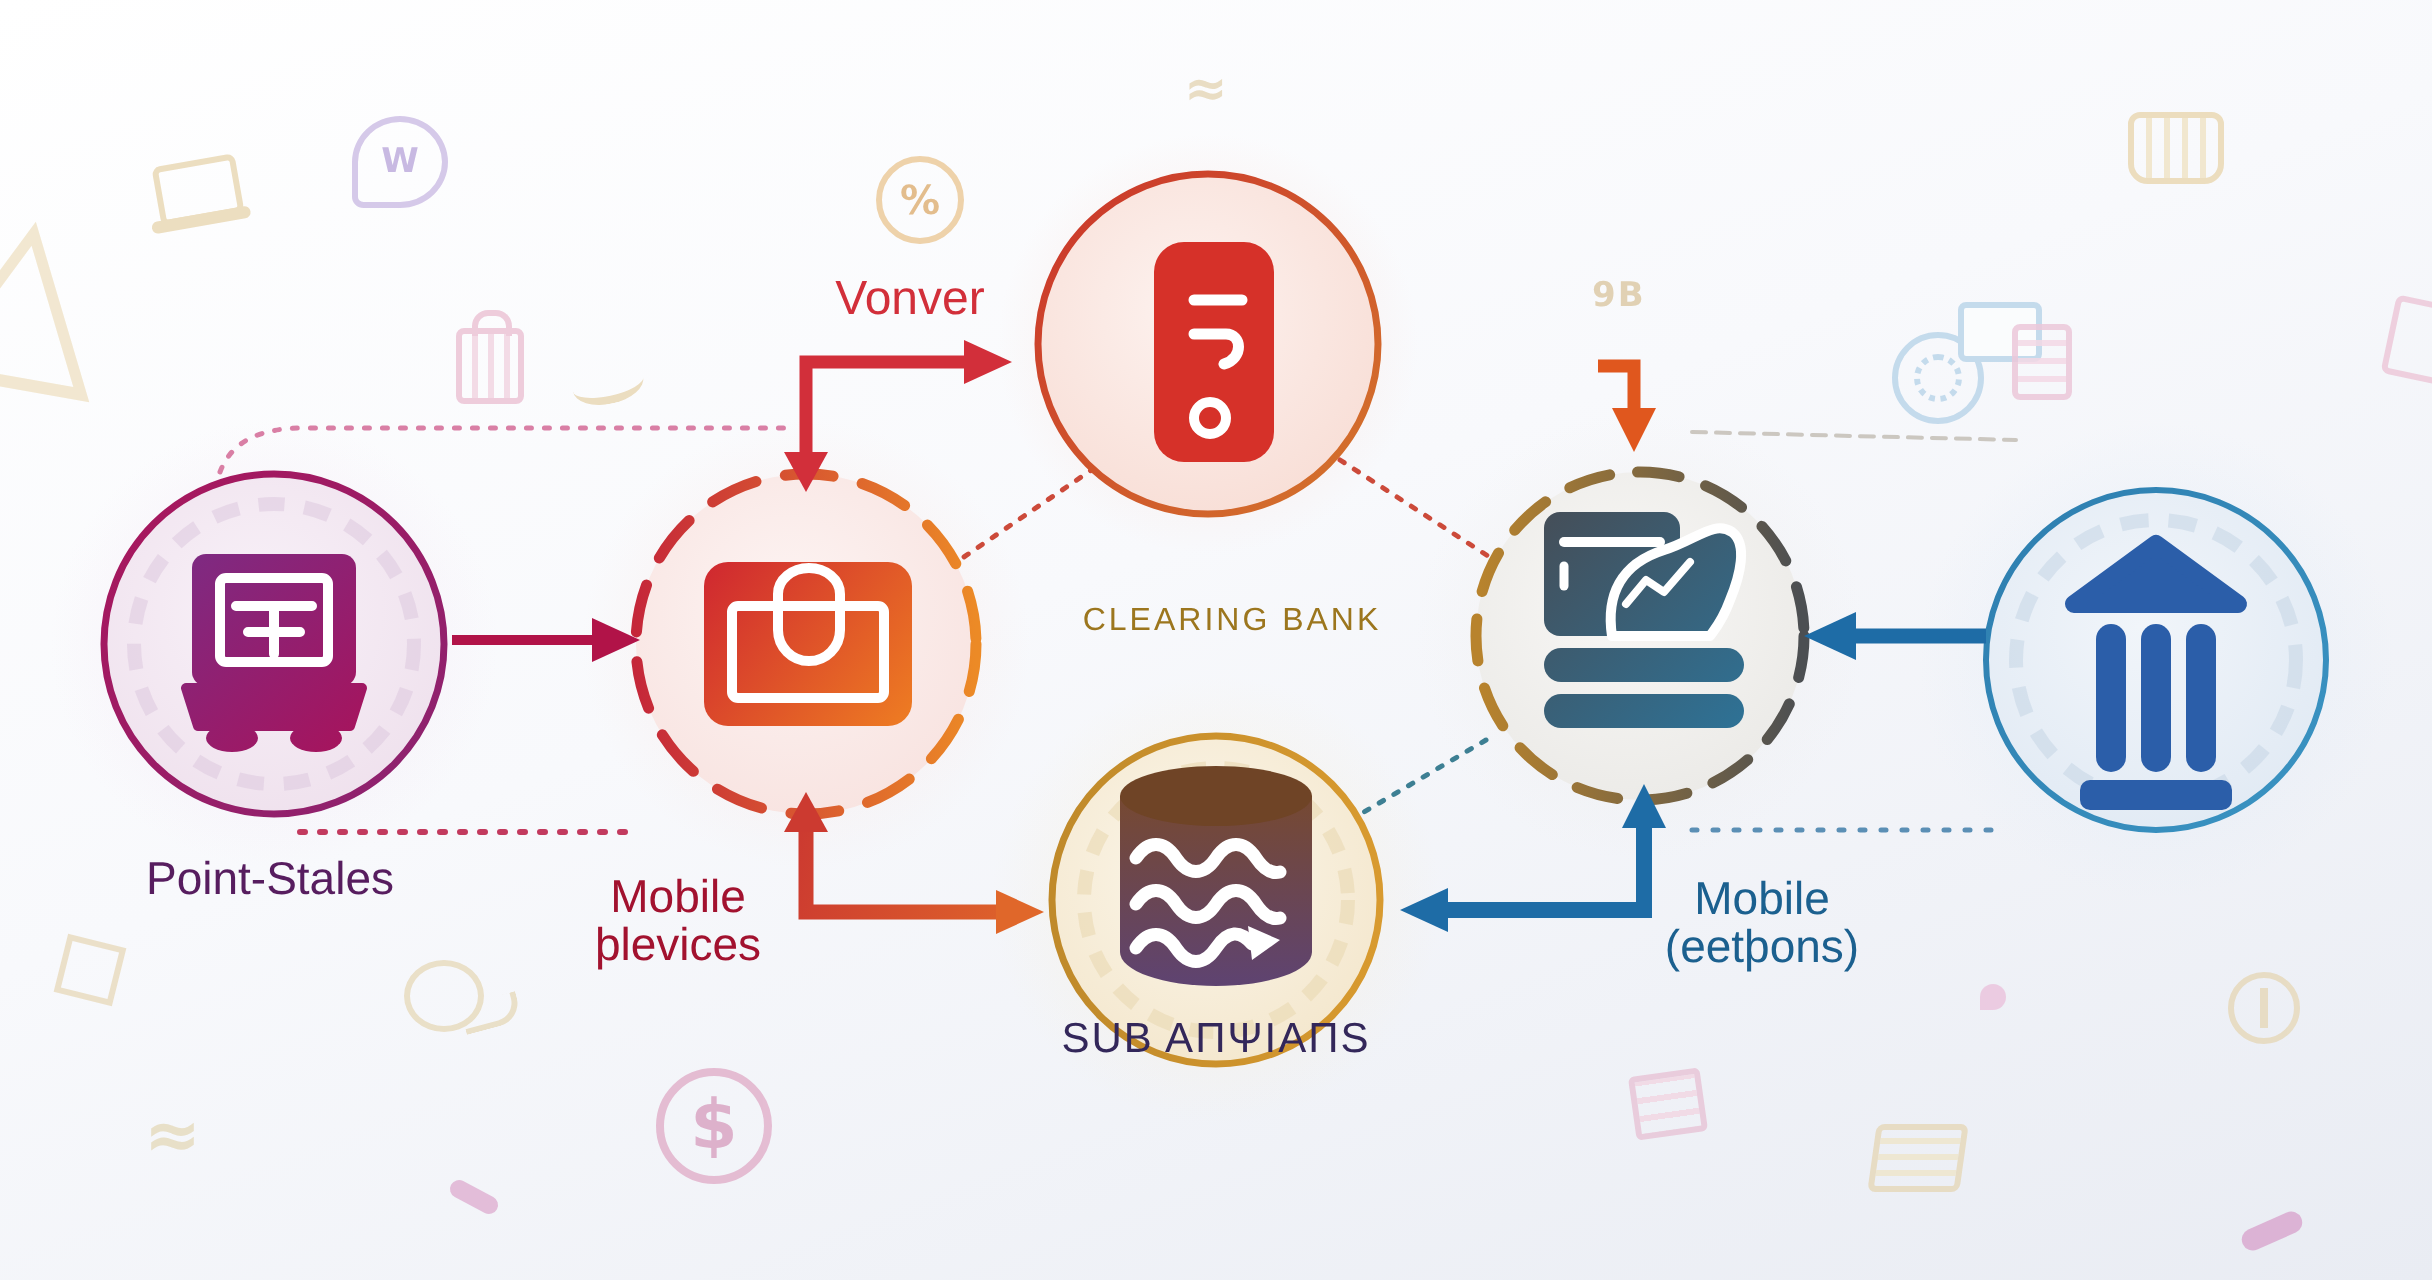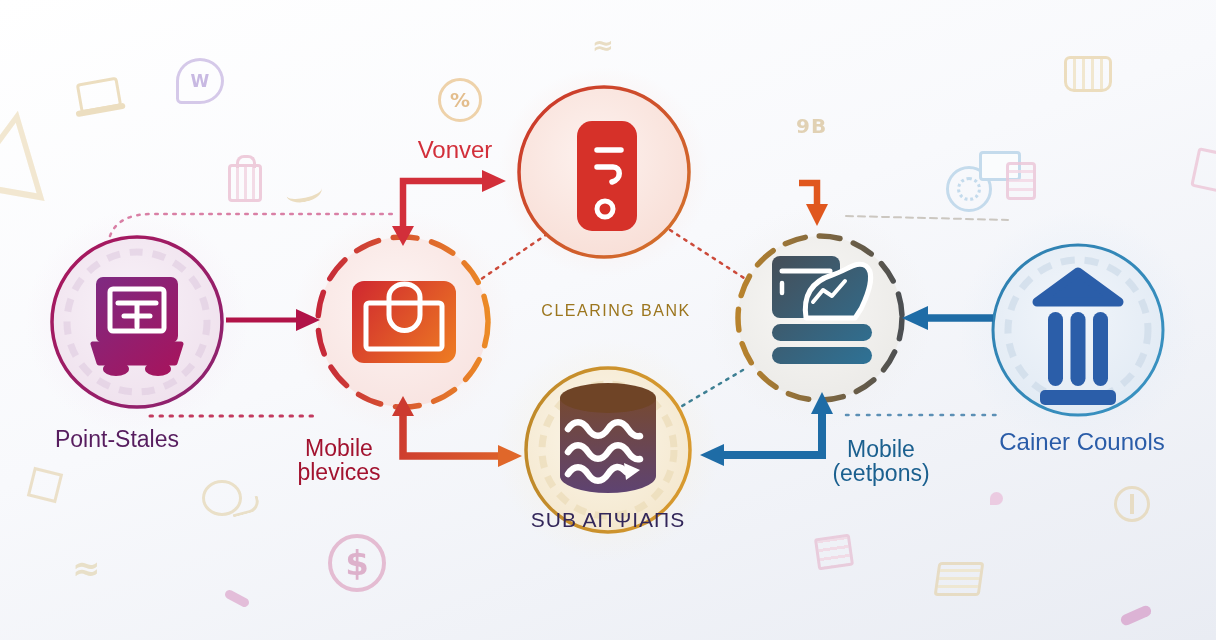--- a/index.html
+++ b/index.html
@@ -14,37 +14,37 @@
       radial-gradient(circle 160px at 820px 318px, rgba(236,233,229,.50), transparent 70%),
       radial-gradient(circle 170px at 1078px 330px, rgba(219,232,246,.55), transparent 70%),
       linear-gradient(160deg,#ffffff 0%,#f8f9fc 45%,#e9ecf3 100%);
   }
   svg{position:absolute;left:0;top:0;}
   .lbl{position:absolute;font-weight:400;text-align:center;transform:translateX(-50%);
        line-height:1.05;white-space:nowrap;}
   #lbl-vonver  {left:455px;top:137px;font-size:24px;color:#d22f3a;}
   #lbl-kiarncel{left:751px;top:139px;font-size:24px;color:#d2491f;}
   #lbl-title   {left:616px;top:303px;font-size:16px;color:#9c761e;letter-spacing:1.5px;}
-  #lbl-pos     {left:117px;top:427px;font-size:23px;color:#571d5f;}
+  #lbl-pos     {left:135px;top:427px;font-size:23px;color:#571d5f;}
   #lbl-mobile  {left:339px;top:436px;font-size:23px;color:#a2122f;}
   #lbl-sub     {left:608px;top:509px;font-size:21px;color:#33275a;letter-spacing:1px;}
   #lbl-eetbons {left:881px;top:437px;font-size:23px;color:#1b608f;}
   #lbl-cainer  {left:1082px;top:429px;font-size:24px;color:#2a5ca8;}
   
   .decor{position:absolute;pointer-events:none;opacity:.85;font-family:"DejaVu Sans",sans-serif;font-weight:700;}
   .d-tri{left:-30px;top:88px;font-size:110px;color:#eedfbe;transform:rotate(10deg);line-height:1;opacity:.7}
   .d-laptop{left:78px;top:80px;width:36px;height:24px;border:3px solid #ead9b6;border-radius:4px;transform:rotate(-10deg)}
   .d-laptop::after{content:"";position:absolute;left:-8px;top:24px;width:50px;height:6px;background:#ead9b6;border-radius:3px}
   .d-bubble{left:176px;top:58px;width:42px;height:40px;border:3px solid #cfc0e6;border-radius:50% 50% 50% 12%;color:#bfaede;font-size:17px;display:flex;align-items:center;justify-content:center}
   .d-bag{left:228px;top:164px;width:28px;height:32px;border:3px solid #ecc4d6;border-radius:4px;background:repeating-linear-gradient(90deg,transparent 0 5px,#f2d6e2 5px 8px)}
   .d-bag::before{content:"";position:absolute;left:5px;top:-12px;width:14px;height:10px;border:3px solid #ecc4d6;border-bottom:none;border-radius:8px 8px 0 0}
   .d-handset{left:286px;top:182px;width:36px;height:16px;border-bottom:4px solid #e9d8b6;border-radius:0 0 50% 50%;transform:rotate(-12deg)}
   .d-pcircle{left:438px;top:78px;width:38px;height:38px;border:3px solid #eccb9c;border-radius:50%;color:#dfb37a;font-size:20px;display:flex;align-items:center;justify-content:center}
   .d-wave1{left:592px;top:30px;font-size:26px;color:#e6d8ba}
-  .d-grid{left:796px;top:114px;font-size:20px;color:#ddcba8;letter-spacing:1px}
+  .d-grid{left:796px;top:138px;font-size:17px;color:#ddcba8;letter-spacing:1px}
   .d-cam{left:946px;top:166px;width:40px;height:40px;border:3px solid #bcd6ea;border-radius:50%}
   .d-cam::before{content:"";position:absolute;left:8px;top:8px;width:18px;height:18px;border:3px dotted #bcd6ea;border-radius:50%}
   .d-cam::after{content:"";position:absolute;left:30px;top:-18px;width:36px;height:24px;border:3px solid #bcd6ea;border-radius:4px;background:#fbfdfe}
   .d-calc{left:1006px;top:162px;width:24px;height:32px;border:3px solid #ecc8da;border-radius:4px;background:repeating-linear-gradient(0deg,transparent 0 6px,#f4d9e6 6px 9px)}
   .d-basket{left:1064px;top:56px;width:42px;height:30px;border:3px solid #ead9b4;border-radius:6px 6px 10px 10px;background:repeating-linear-gradient(90deg,transparent 0 6px,#f0e4c8 6px 9px)}
   .d-card{left:1194px;top:150px;width:26px;height:34px;border:3px solid #ecc8d8;border-radius:4px;transform:rotate(12deg)}
   .d-sq{left:30px;top:470px;width:24px;height:24px;border:3px solid #e9dcc0;transform:rotate(14deg)}
   .d-snail{left:202px;top:480px;width:34px;height:30px;border:3px solid #e8dcc0;border-radius:50%}
   .d-snail::after{content:"";position:absolute;left:26px;top:16px;width:26px;height:12px;border-bottom:3px solid #e8dcc0;border-right:3px solid #e8dcc0;border-radius:0 0 12px 0;transform:rotate(-15deg)}
   .d-wave2{left:72px;top:548px;font-size:34px;color:#e6dcc0}
@@ -272,15 +272,14 @@
   </div>
   <div class="lbl" id="lbl-mobile">
     <div>Mobile</div>
     <div>þlevices</div>
   </div>
   <div class="lbl" id="lbl-sub">SUB AΠΨIAΠS</div>
   <div class="lbl" id="lbl-eetbons">
     <div>Mobile</div>
     <div>(eetþons)</div>
   </div>
-  <div class="lbl" id="lbl-cainer">Cainer Counols</div>
 
 </div>
 
 </body></html>

